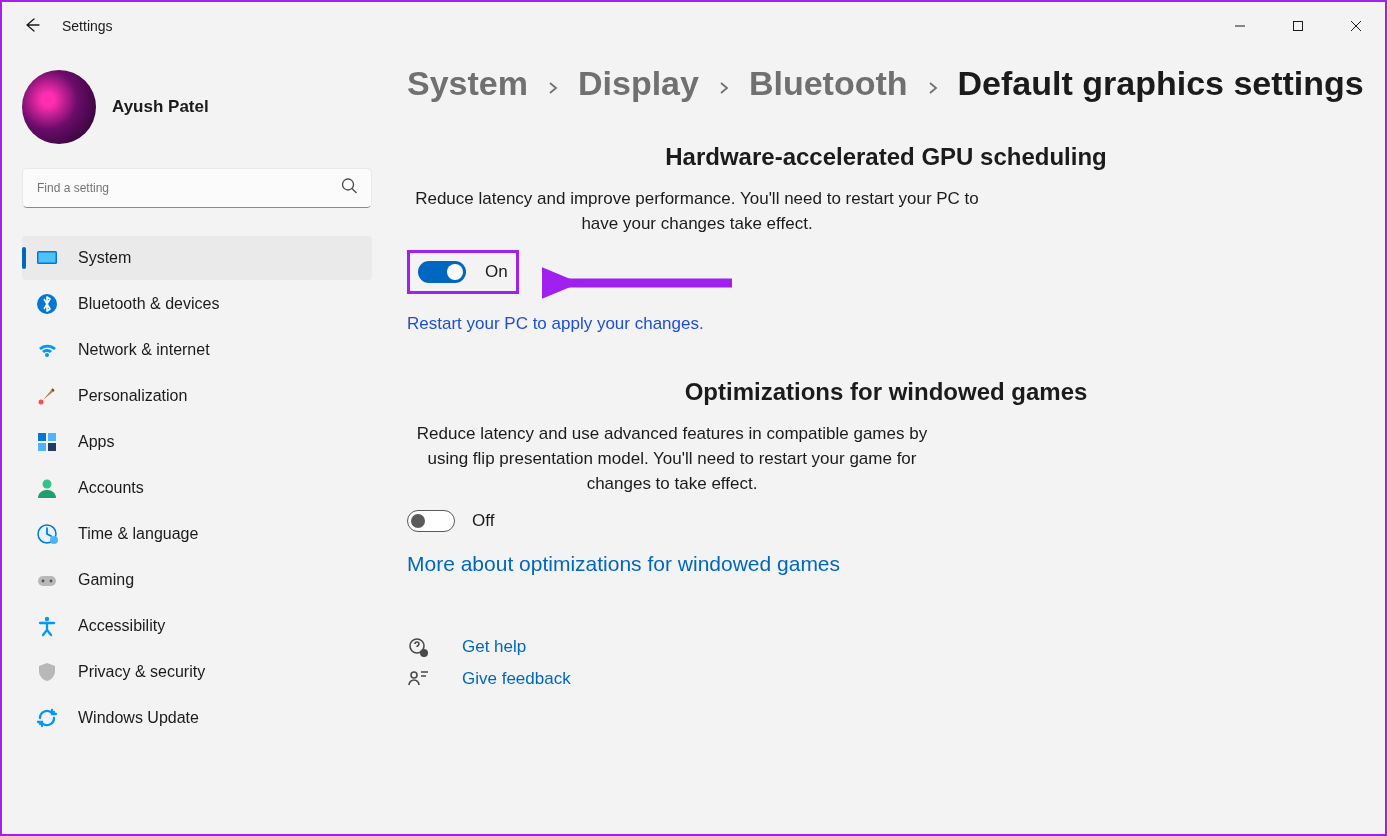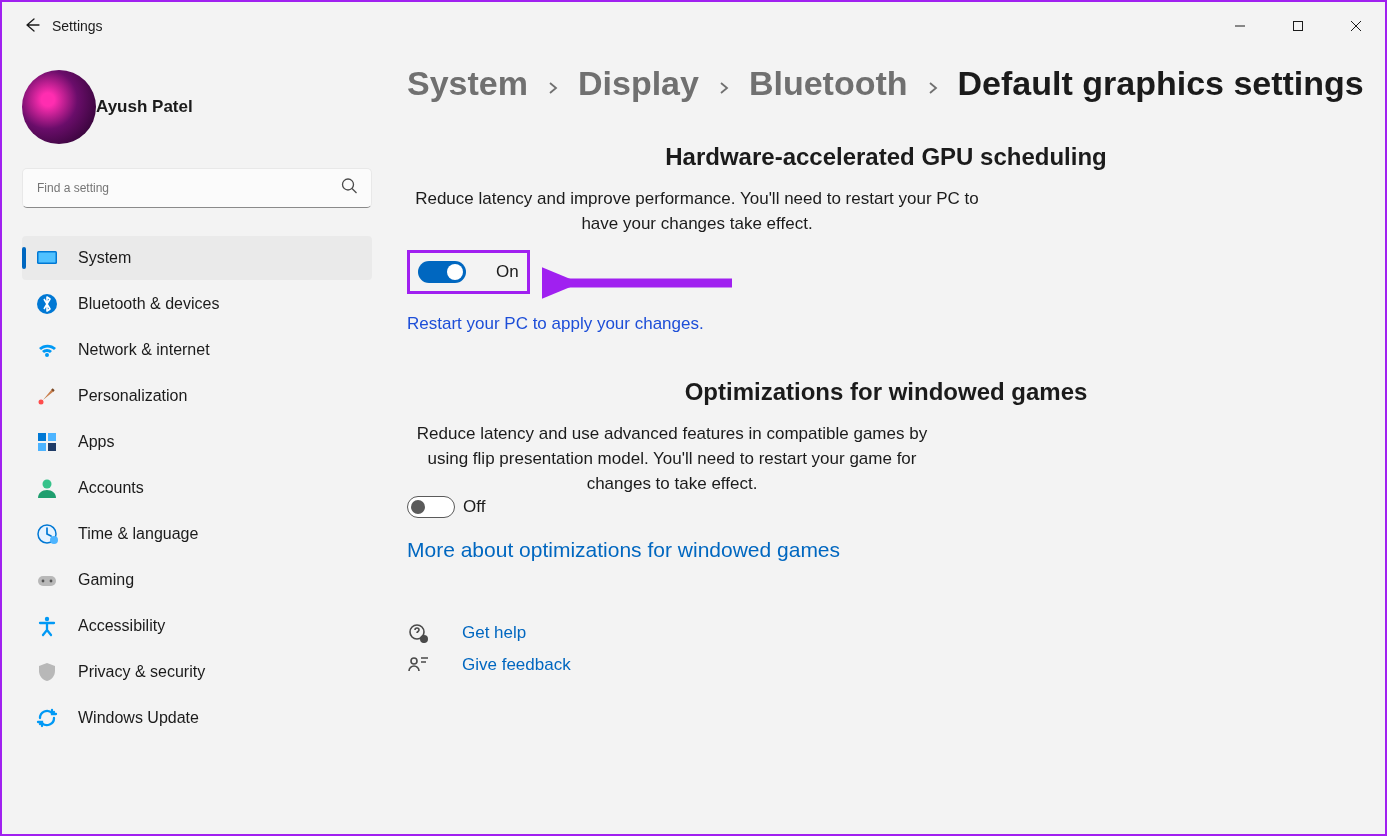--- a/index.html
+++ b/index.html
@@ -19,37 +19,37 @@
   .titlebar {
     position: absolute;
     top: 0; left: 0; right: 0;
     height: 48px;
     display: flex;
     align-items: center;
     justify-content: space-between;
     background: #f3f3f3;
   }
   .titlebar-left {
-    display: flex; align-items: center; gap: 12px;
+    display: flex; align-items: center; gap: 22px;
     padding-left: 22px;
     font-size: 14px;
   }
   .titlebar-left .back svg { width: 16px; height: 16px; }
   .titlebar-right { display: flex; }
   .winbtn { width: 58px; height: 40px; display:flex;align-items:center;justify-content:center; }
   .winbtn svg { width: 12px; height: 12px; }
 
   
   .leftcol {
     position: absolute;
     left: 0; top: 48px; bottom: 0;
     width: 380px;
     padding: 20px 8px 0 20px;
   }
-  .profile { display:flex; align-items:center; gap:0; margin-bottom: 24px; padding-left:0; }
+  .profile { display:flex; align-items:center; gap:16px; margin-bottom: 24px; padding-left:0; }
   .avatar {
     width: 74px; height: 74px; border-radius: 50%;
     background: radial-gradient(circle at 35% 40%, #ff2db0 0%, #ff2db0 10%, #6a0d6a 45%, #1a0020 100%);
   }
   .profile-name { font-size: 17px; font-weight: 600; }
 
   .searchwrap {
     position: relative; width: 350px; height: 40px;
     margin-bottom: 28px;
   }
@@ -90,27 +90,28 @@
     padding-right: 20px;
   }
   .crumbs { display:flex; align-items:center; gap:18px; font-size:34px; font-weight:600; color:#707070; }
   .crumbs .here { color:#1b1b1b; }
   .crumbs .sep svg { width:14px; height:14px; }
 
   h2.section { font-size:24px; font-weight:600; margin-top:40px;text-align:center; }
   p.desc { font-size:17px; color:#1b1b1b; max-width:580px; line-height:1.45; margin-top:16px;text-align:center; }
 
   .togglebox1 {
-    display:inline-flex; align-items:center; gap:30px;
+    display:inline-flex; align-items:center; gap:19px;
     margin-top:14px;
     padding:8px 8px;
     border:3px solid #a020f0;
   }
   .togglebox2 {
-    display:inline-flex; align-items:center; gap:8px;
+    display:inline-flex; align-items:center; gap:17px;
+    margin-top:14px;
   }
 
   .switch { width:48px; height:22px; border-radius:12px; position:relative; }
   .switch.on { background:#0067c0; }
   .switch.on::after {
     content:""; position:absolute; right:3px; top:3px;
     width:16px; height:16px; background:#fff; border-radius:50%;
   }
   .switch.off { background:#fff; border:1.5px solid #5a5a5a; }
   .switch.off::after {

